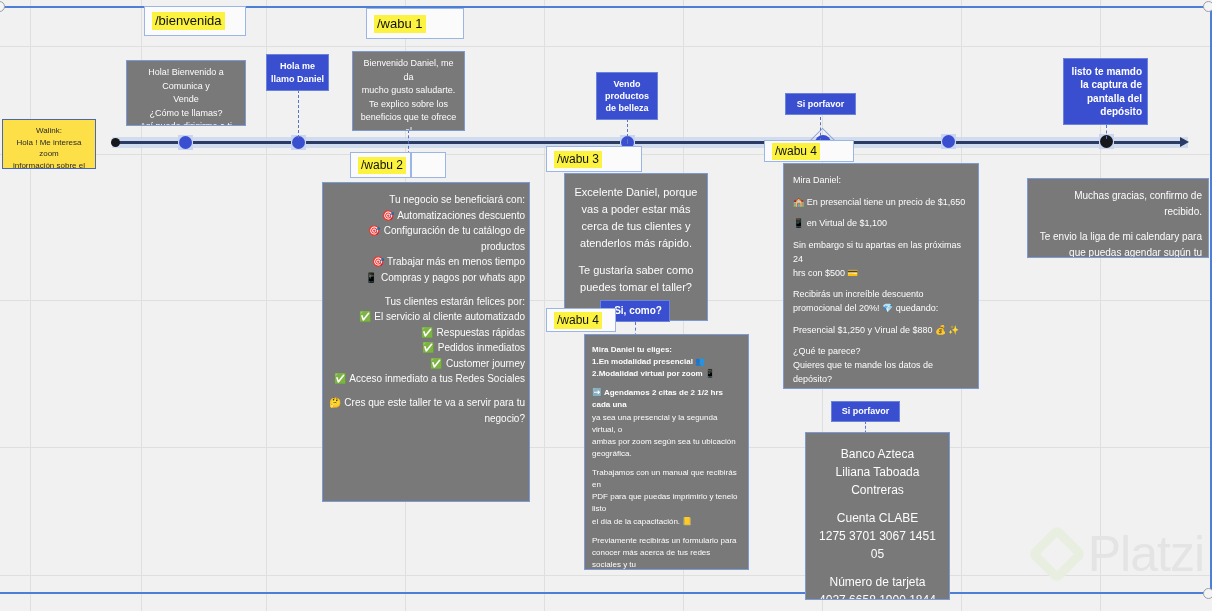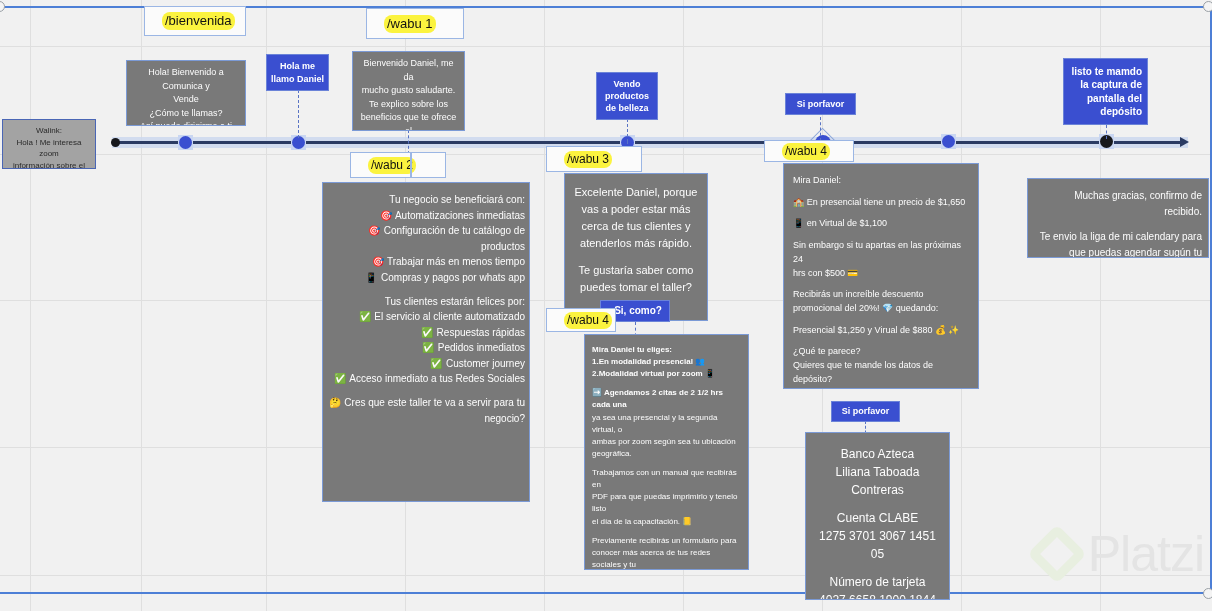--- a/index.html
+++ b/index.html
@@ -114,41 +114,40 @@
   .card.blue {
     background: #3a4fd0;
     color: #ffffff;
     font-weight: bold;
     border-color: #6b83d8;
     display: flex;
     align-items: center;
     justify-content: center;
   }
   .card.white {
-    background: #a3a3a3;
+    background: #fde047;
     color: #2a2a2a;
     border: 1.5px solid #4a66b5;
   }
   .card.left { text-align: left; }
   
   .chip-box {
     position: absolute;
     background: #fbfbfb;
     border: 1.5px solid #9bb6e4;
     display: flex;
     align-items: center;
   }
   .chip-text {
     background: #fbf33f;
     color: #111;
     font-size: 13px;
     padding: 1px 3px 2px 3px;
-    margin-left: 17px;
+    margin-left: 7px;
     white-space: nowrap;
-    border-radius: 8px;
   }
   .chip-text.sm { font-size: 12px; }
   .chip-divider {
     position: absolute;
     top: 0; bottom: 0;
     width: 1.5px;
     background: #9bb6e4;
   }
   
   .t10 { font-size: 10px; text-align: right; }
@@ -265,21 +264,21 @@
   </div>
 
   <div class="chip-box" style="left:350px; top:152px; width:96px; height:26px;">
     <span class="chip-text sm">/wabu 2</span>
     <div class="chip-divider" style="left:59px;"></div>
   </div>
 
   <div class="card gray t10" style="left:322px; top:182px; width:208px; height:320px;">
     <div style="padding:9px 4px; line-height:1.55;">
       <div>Tu negocio se beneficiará con:</div>
-      <div>🎯 Automatizaciones inmediatas</div>
+      <div>🎯 Automatizaciones descuento</div>
       <div>🎯 Configuración de tu catálogo de</div>
       <div>productos</div>
       <div>🎯 Trabajar más en menos tiempo</div>
       <div>📱 Compras y pagos por whats app</div>
       <div class="blank"></div>
       <div>Tus clientes estarán felices  por:</div>
       <div>✅ El servicio al cliente automatizado</div>
       <div>✅ Respuestas rápidas</div>
       <div>✅ Pedidos inmediatos</div>
       <div>✅ Customer journey</div>

